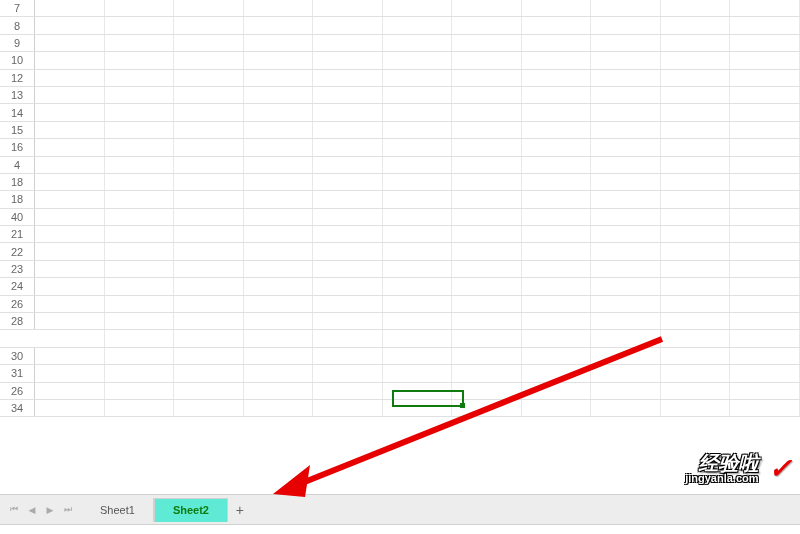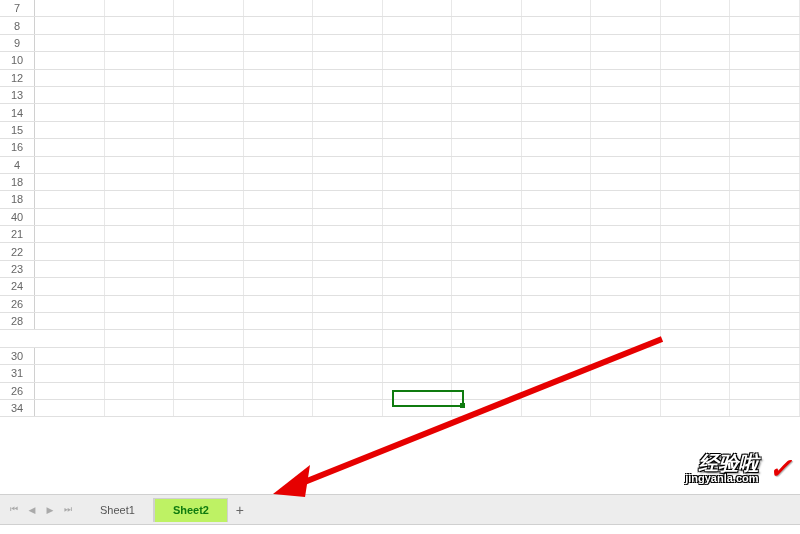--- a/index.html
+++ b/index.html
@@ -101,21 +101,21 @@
       padding: 4px 18px;
       font-size: 11px;
       color: #555;
       cursor: pointer;
       border-right: 1px solid #d0d0d0;
       height: 24px;
       display: flex;
       align-items: center;
     }
     .tab.active {
-      background: #bef264;
+      background: #5eead4;
       color: #0f7b0f;
       font-weight: bold;
       border-top: 1px solid #d0d0d0;
       border-left: 1px solid #d0d0d0;
     }
     .add-tab {
       width: 24px;
       height: 24px;
       display: flex;
       align-items: center;

